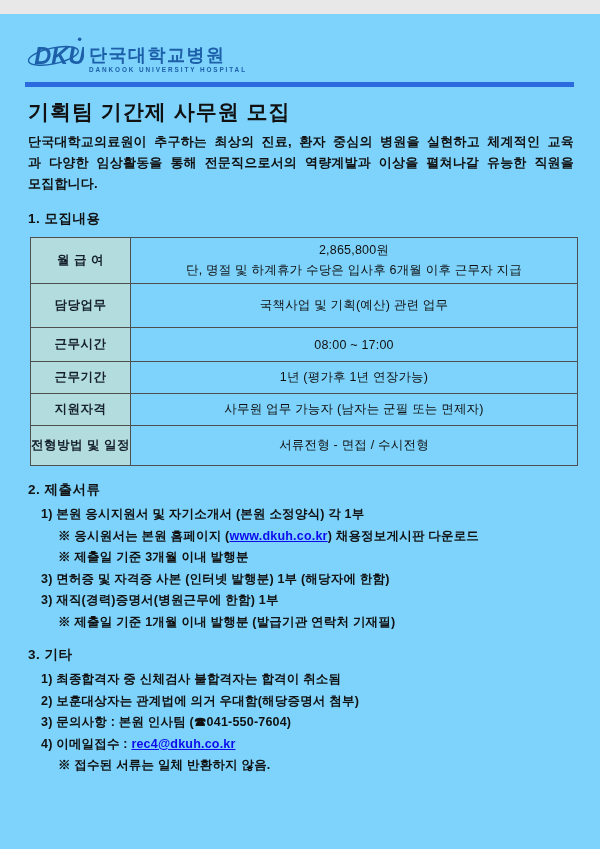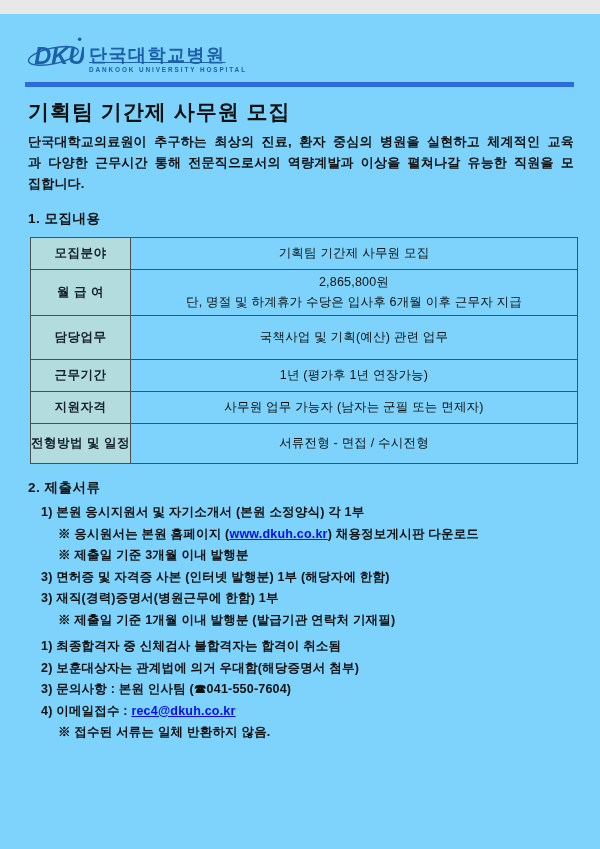--- a/index.html
+++ b/index.html
@@ -7,21 +7,21 @@
   .page {
     width:600px; height:849px; margin:14px auto; background:#7dd3fc;
     font-family:"Liberation Sans", sans-serif; color:#111;
     display:flex; flex-direction:column; overflow:hidden;
   }
   .content { padding:20px 24px 0 28px; }
 
   
   .logo { display:flex; align-items:flex-end; gap:5px; }
   .logo-text { display:flex; flex-direction:column; line-height:1; }
-  .logo-ko { color:#1d5fa9; font-weight:800; font-size:18px; letter-spacing:1.5px;text-decoration:underline; }
+  .logo-ko { color:#1d5fa9; font-weight:800; font-size:18px; letter-spacing:1.5px; }
   .logo-en { color:#1d5fa9; font-weight:700; font-size:6.4px; letter-spacing:1.9px; margin-top:3px; }
 
   .top-bar { height:5px; background:#2c6bdf; margin:9px 2px 0 -3px; }
 
   .doc-title { font-size:21px; font-weight:800; letter-spacing:1px; margin:11px 0 5px 0; }
 
   .intro {
     font-size:13px; font-weight:600; line-height:1.62;
     text-align:justify; word-spacing:2.5px; letter-spacing:0.2px;
     padding-right:2px;
@@ -74,40 +74,40 @@
       <span class="logo-text">
         <span class="logo-ko">단국대학교병원</span>
         <span class="logo-en">DANKOOK UNIVERSITY HOSPITAL</span>
       </span>
     </div>
 
     <div class="top-bar"></div>
 
     <div class="doc-title">기획팀 기간제 사무원 모집</div>
 
-    <div class="intro">단국대학교의료원이 추구하는 최상의 진료, 환자 중심의 병원을 실현하고 체계적인 교육과 다양한 근무시간 통해 전문직으로서의 역량계발과 이상을 펼쳐나갈 유능한 직원을 모집합니다.</div>
+    <div class="intro">단국대학교의료원이 추구하는 최상의 진료, 환자 중심의 병원을 실현하고 체계적인 교육과 다양한 임상활동을 통해 전문직으로서의 역량계발과 이상을 펼쳐나갈 유능한 직원을 모집합니다.</div>
 
     <div class="section-heading sh1">1. 모집내용</div>
 
     <table class="recruit">
       <tbody>
-        <tr class="h32">
-          <th><span>모집분야</span></th>
-          <td><span>기획팀 기간제 사무원 모집</span></td>
-        </tr>
         <tr class="h46">
           <th><span>월 급 여</span></th>
           <td>
             <span class="cell-line">2,865,800원</span>
             <span class="cell-line">단, 명절 및 하계휴가 수당은 입사후 6개월 이후 근무자 지급</span>
           </td>
         </tr>
         <tr class="h44">
           <th><span>담당업무</span></th>
           <td><span>국책사업 및 기획(예산) 관련 업무</span></td>
+        </tr>
+        <tr class="h34">
+          <th><span>근무시간</span></th>
+          <td><span>08:00 ~ 17:00</span></td>
         </tr>
         <tr class="h32">
           <th><span>근무기간</span></th>
           <td><span>1년 (평가후 1년 연장가능)</span></td>
         </tr>
         <tr class="h32">
           <th><span>지원자격</span></th>
           <td><span>사무원 업무 가능자 (남자는 군필 또는 면제자)</span></td>
         </tr>
         <tr class="h40">
@@ -122,20 +122,21 @@
       <div class="item">1) 본원 응시지원서 및 자기소개서 (본원 소정양식) 각 1부</div>
       <div class="note">
         <span>※ 응시원서는 본원 홈페이지 (</span><a class="doc-link">www.dkuh.co.kr</a><span>) 채용정보게시판 다운로드</span>
       </div>
       <div class="note">※ 제출일 기준 3개월 이내 발행분</div>
       <div class="item">3) 면허증 및 자격증 사본 (인터넷 발행분) 1부 (해당자에 한함)</div>
       <div class="item">3) 재직(경력)증명서(병원근무에 한함) 1부</div>
       <div class="note">※ 제출일 기준 1개월 이내 발행분 (발급기관 연락처 기재필)</div>
     </div>
 
+    <div class="section-heading sh3">3. 기타</div>
     <div class="list">
       <div class="item">1) 최종합격자 중 신체검사 불합격자는 합격이 취소됨</div>
       <div class="item">2) 보훈대상자는 관계법에 의거 우대함(해당증명서 첨부)</div>
       <div class="item">3) 문의사항 : 본원 인사팀 (☎041-550-7604)</div>
       <div class="item">
         <span>4) 이메일접수 : </span><a class="doc-link">rec4@dkuh.co.kr</a>
       </div>
       <div class="note">※ 접수된 서류는 일체 반환하지 않음.</div>
     </div>
 

